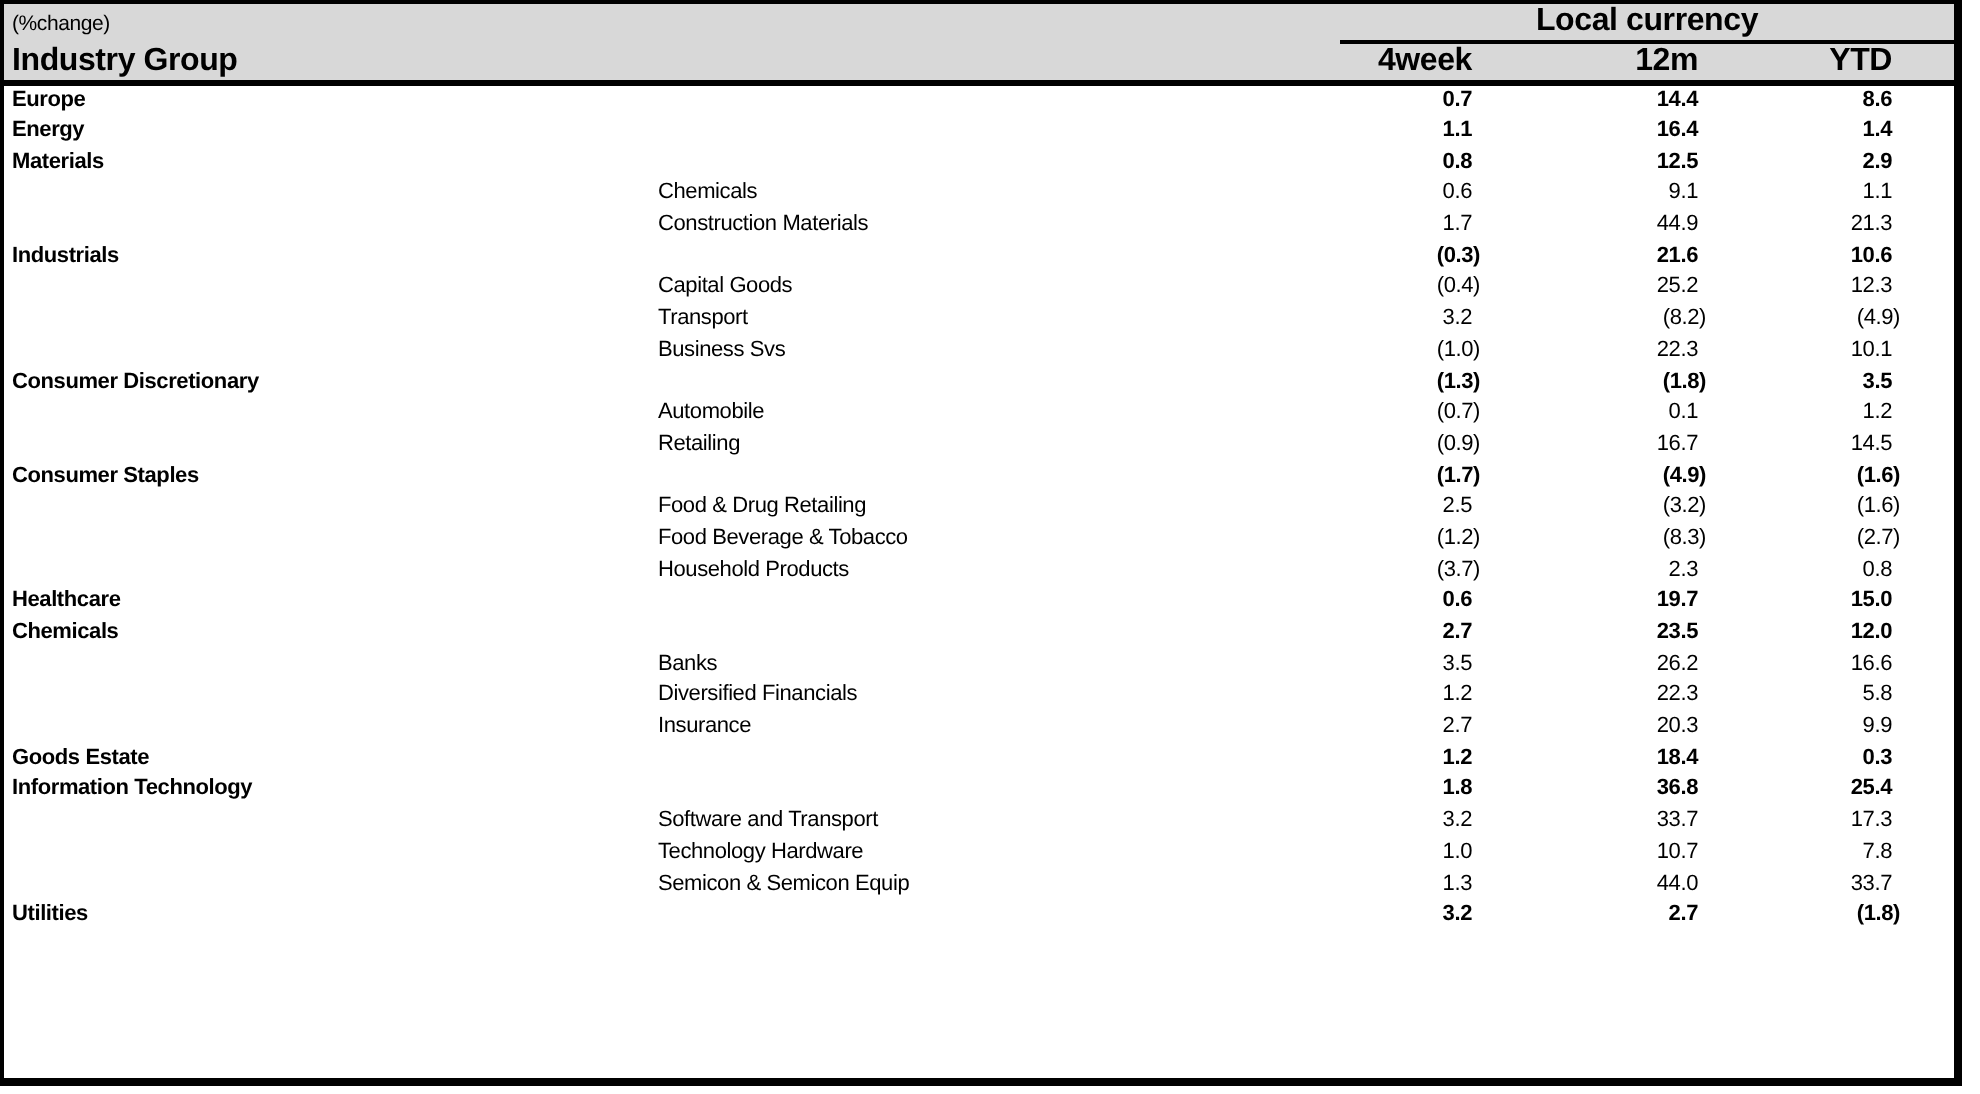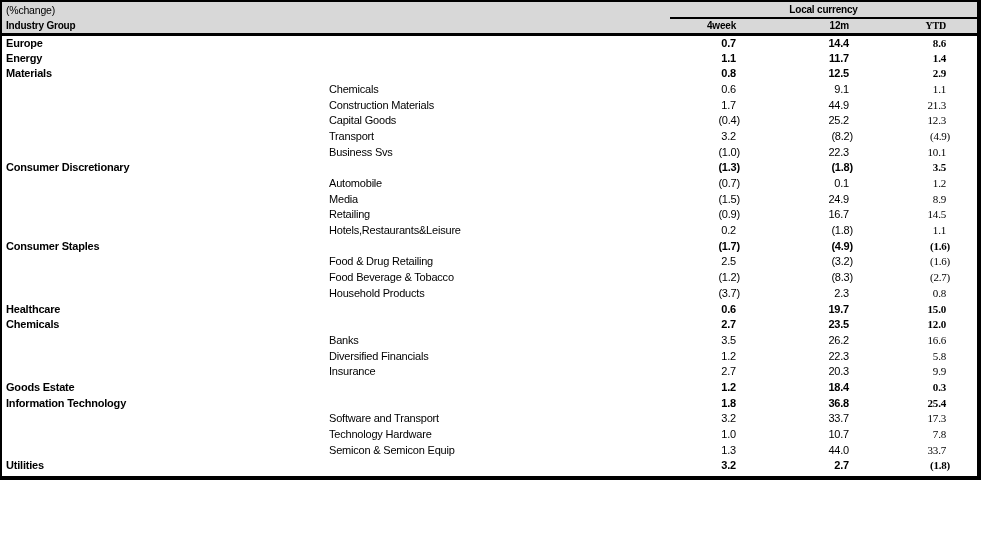--- a/index.html
+++ b/index.html
@@ -4,58 +4,58 @@
 <style>
   * { box-sizing: border-box; margin: 0; padding: 0; }
   html, body {
     width: 990px; height: 547px;
     background: #ffffff;
     font-family: "Liberation Sans", sans-serif;
     overflow: hidden;
   }
   .sheet {
     position: absolute; left: 0; top: 0;
-    width: 981px; height: 480px;
+    width: 981px; height: 543px;
     border: 2px solid var(--border, #000);
     border-right-width: 4px;
     border-bottom-width: 4px;
     background: #fff;
   }
   table {
     width: 100%;
     border-collapse: collapse;
     table-layout: fixed;
     letter-spacing: -0.2px;
   }
   col.c-name   { width: 668px; }
   col.c-4week  { width: 74px; }
   col.c-12m    { width: 112px; }
   col.c-ytd    { width: 97px; }
   col.c-sp     { width: auto; }
 
   thead td {
     background: var(--header-bg, #d8d8d8);
     height: 16px;
-    font-size: 10px;
+    font-size: 16px;
     vertical-align: middle;
     white-space: nowrap;
   }
   tr.h1 td.corner { padding-left: 4px; font-size: 10.5px; }
   tr.h1 td.lc {
     text-align: center;
     font-weight: bold;
     border-bottom: 2px solid var(--border, #000);
   }
   tr.h2 td { border-bottom: 3px solid var(--border, #000); font-weight: bold; margin-top: 31px; }
 
   td.name { text-align: left; padding-left: 4px; white-space: nowrap; overflow: hidden; }
   td.num  { text-align: right; white-space: nowrap; }
   td.num.c1 { padding-right: 8px; }
   td.num.c2 { padding-right: 7px; }
-  td.num.c3 { padding-right: 7px; font-family: Liberation Serif, serif; }
+  td.num.c3 { padding-right: 7px; }
   td.sp { }
 
   tbody td {
     height: 15.7px;
     font-size: 11px;
     vertical-align: middle;
   }
   tbody tr.group td { font-weight: bold; }
   tbody tr.sub td.name { padding-left: 327px; font-weight: normal; }
   tbody tr.sub td.num { font-weight: normal; }
@@ -92,21 +92,21 @@
         <tr class="group">
     <td class="name">Europe</td>
     <td class="num c1"><span>0.7</span></td>
     <td class="num c2"><span>14.4</span></td>
     <td class="num c3"><span>8.6</span></td>
     <td class="sp"></td>
   </tr>
         <tr class="group">
     <td class="name">Energy</td>
     <td class="num c1"><span>1.1</span></td>
-    <td class="num c2"><span>11.7</span></td>
+    <td class="num c2"><span>16.4</span></td>
     <td class="num c3"><span>1.4</span></td>
     <td class="sp"></td>
   </tr>
         <tr class="group">
     <td class="name">Materials</td>
     <td class="num c1"><span>0.8</span></td>
     <td class="num c2"><span>12.5</span></td>
     <td class="num c3"><span>2.9</span></td>
     <td class="sp"></td>
   </tr>
@@ -117,20 +117,27 @@
     <td class="num c3"><span>1.1</span></td>
     <td class="sp"></td>
   </tr>
         <tr class="sub">
     <td class="name">Construction Materials</td>
     <td class="num c1"><span>1.7</span></td>
     <td class="num c2"><span>44.9</span></td>
     <td class="num c3"><span>21.3</span></td>
     <td class="sp"></td>
   </tr>
+        <tr class="group">
+    <td class="name">Industrials</td>
+    <td class="num c1"><span class="neg">(0.3)</span></td>
+    <td class="num c2"><span>21.6</span></td>
+    <td class="num c3"><span>10.6</span></td>
+    <td class="sp"></td>
+  </tr>
         <tr class="sub">
     <td class="name">Capital Goods</td>
     <td class="num c1"><span class="neg">(0.4)</span></td>
     <td class="num c2"><span>25.2</span></td>
     <td class="num c3"><span>12.3</span></td>
     <td class="sp"></td>
   </tr>
         <tr class="sub">
     <td class="name">Transport</td>
     <td class="num c1"><span>3.2</span></td>
@@ -153,40 +160,26 @@
     <td class="sp"></td>
   </tr>
         <tr class="sub">
     <td class="name">Automobile</td>
     <td class="num c1"><span class="neg">(0.7)</span></td>
     <td class="num c2"><span>0.1</span></td>
     <td class="num c3"><span>1.2</span></td>
     <td class="sp"></td>
   </tr>
         <tr class="sub">
-    <td class="name">Media</td>
-    <td class="num c1"><span class="neg">(1.5)</span></td>
-    <td class="num c2"><span>24.9</span></td>
-    <td class="num c3"><span>8.9</span></td>
-    <td class="sp"></td>
-  </tr>
-        <tr class="sub">
     <td class="name">Retailing</td>
     <td class="num c1"><span class="neg">(0.9)</span></td>
     <td class="num c2"><span>16.7</span></td>
     <td class="num c3"><span>14.5</span></td>
     <td class="sp"></td>
   </tr>
-        <tr class="sub">
-    <td class="name">Hotels,Restaurants&amp;Leisure</td>
-    <td class="num c1"><span>0.2</span></td>
-    <td class="num c2"><span class="neg">(1.8)</span></td>
-    <td class="num c3"><span>1.1</span></td>
-    <td class="sp"></td>
-  </tr>
         <tr class="group">
     <td class="name">Consumer Staples</td>
     <td class="num c1"><span class="neg">(1.7)</span></td>
     <td class="num c2"><span class="neg">(4.9)</span></td>
     <td class="num c3"><span class="neg">(1.6)</span></td>
     <td class="sp"></td>
   </tr>
         <tr class="sub">
     <td class="name">Food &amp; Drug Retailing</td>
     <td class="num c1"><span>2.5</span></td>

